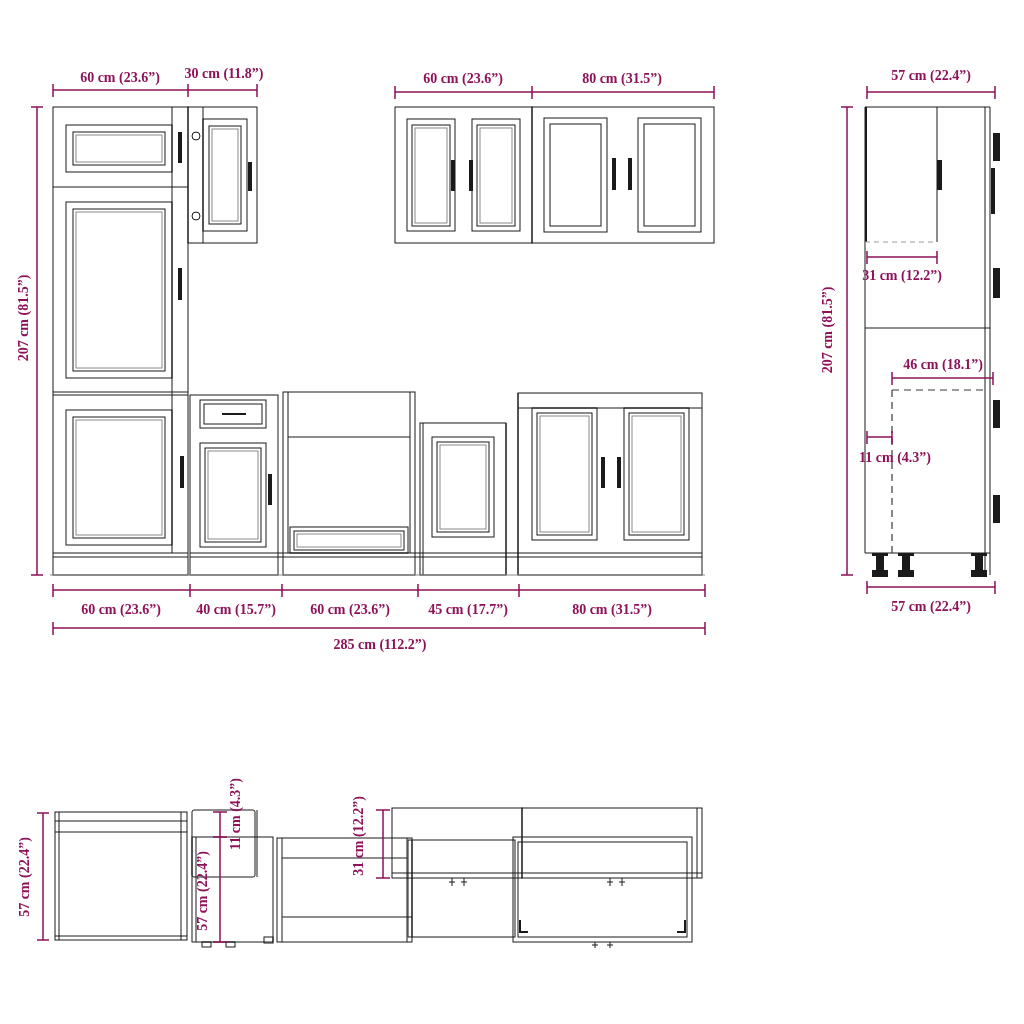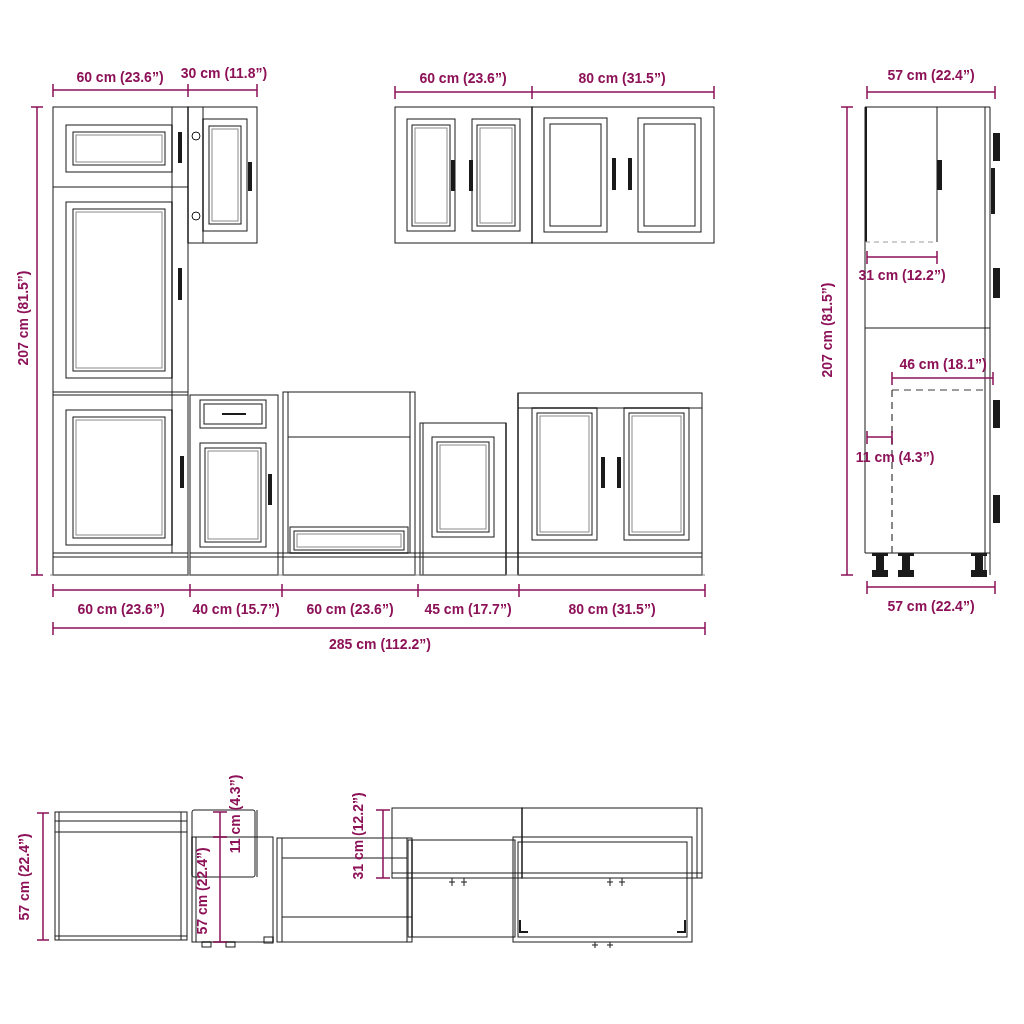--- a/index.html
+++ b/index.html
@@ -1,17 +1,17 @@
 <!DOCTYPE html>
 <html style="--dim: #8D1258; --line: #1a1a1a;"><head>
 <meta charset="utf-8">
 <style>
   html,body{margin:0;padding:0;background:#ffffff;}
   .stage{position:relative;width:1024px;height:1024px;background:#fff;overflow:hidden;
-         font-family:Liberation Sans, sans-serif;}
+         font-family:Liberation Serif, serif;}
   svg{position:absolute;left:0;top:0;}
   .k{stroke:var(--line,#1a1a1a);stroke-width:1;fill:none;}
   .k2{stroke:var(--line,#1a1a1a);stroke-width:2;fill:none;}
   .g{stroke:#8a8a8a;stroke-width:1;fill:none;}
   .gd{stroke:#9a9a9a;stroke-width:1;fill:none;stroke-dasharray:5 4;}
   .kd{stroke:#3a3a3a;stroke-width:1.2;fill:none;stroke-dasharray:7 5;}
   .dim{stroke:var(--dim,#8D1258);stroke-width:1.5;fill:none;}
   .dimtxt{fill:var(--dim,#8D1258);font-weight:bold;font-size:14px;text-anchor:middle;}
   .blk{fill:#1a1a1a;stroke:none;}
 </style>

